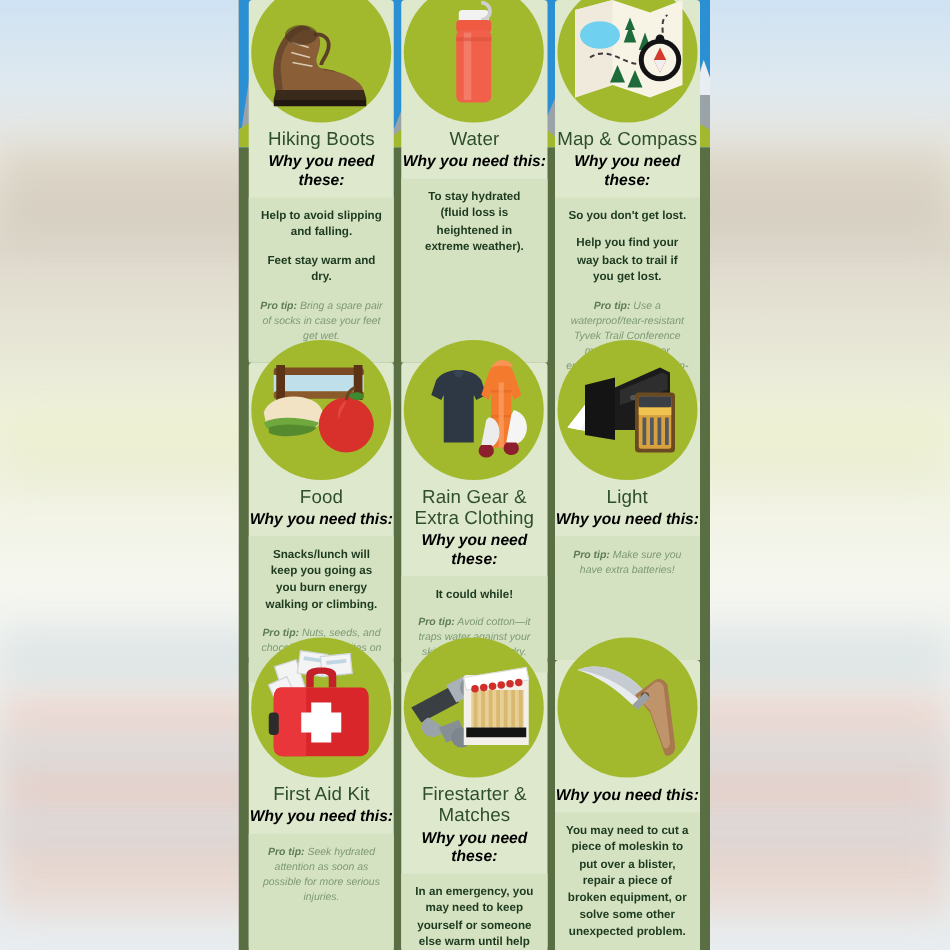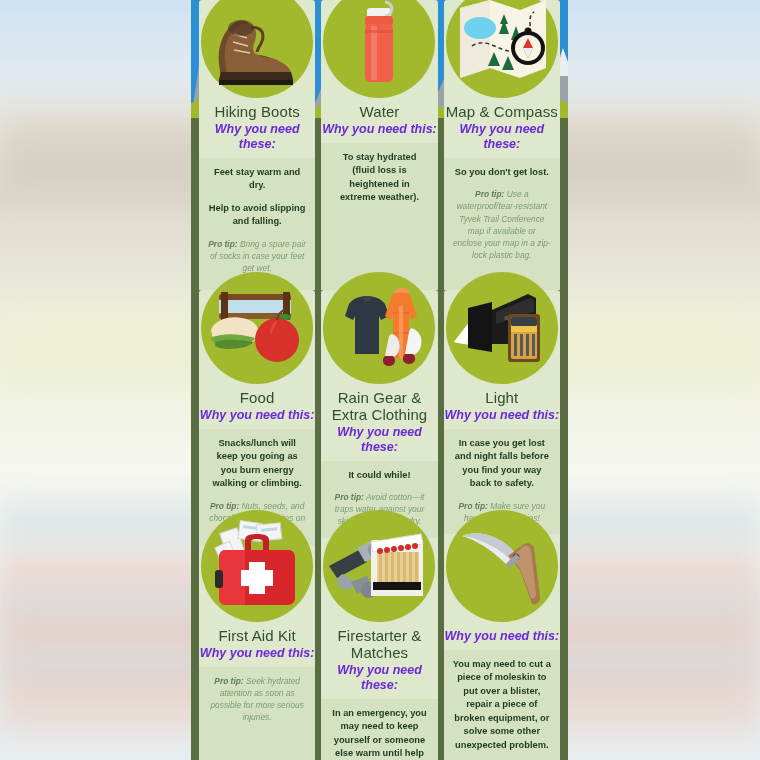--- a/index.html
+++ b/index.html
@@ -112,21 +112,21 @@
     color: #2f4f2c;
     font-weight: 400;
     line-height: 1.12;
     text-align: center;
     letter-spacing: .1px;
   }
   .subtitle {
     font-size: 12.5px;
     font-style: italic;
     font-weight: 700;
-    color: #6d28d9;
+    color: #000000;
     text-align: center;
     line-height: 1.2;
     margin-top: 1px;
     padding-bottom: 6px;
   }
 
   .textblock {
     width: 100%;
     flex: 1 1 auto;
     background: #d4e2c1;
@@ -215,22 +215,22 @@
                 </g>
                 <path d="M50 42 C56 40 62 44 62 50 C62 58 56 62 56 66" fill="none" stroke="#5b3f28" stroke-width="3"></path>
                 <ellipse cx="40" cy="42" rx="13" ry="8" fill="#4b3420" opacity=".6"></ellipse>
               </svg>
             </div>
           </div>
           <div class="body">
             <div class="title">Hiking Boots</div>
             <div class="subtitle">Why you need these:</div>
             <div class="textblock">
+              <div class="reason">Help to avoid slipping and falling.</div>
               <div class="reason">Feet stay warm and dry.</div>
-              <div class="reason">Help to avoid slipping and falling.</div>
               <div class="protip"><b>Pro tip:</b> <span>Bring a spare pair of socks in case your feet get wet.</span></div>
             </div>
           </div>
         </div>
 
         <div class="card">
           <div class="circle">
             <div class="ill">
               <svg width="112" height="112" viewBox="0 0 112 112">
                 <rect x="44" y="22" width="24" height="12" rx="3" fill="#f2f2f2"></rect>
@@ -272,20 +272,21 @@
                 <polygon points="82,62 87,62 82,72 77,62" fill="#efefef"></polygon>
                 <circle cx="82" cy="45" r="3.5" fill="#131313"></circle>
               </svg>
             </div>
           </div>
           <div class="body">
             <div class="title">Map &amp; Compass</div>
             <div class="subtitle">Why you need these:</div>
             <div class="textblock">
               <div class="reason">So you don't get lost.</div>
+              <div class="reason">Help you find your way back to trail if you get lost.</div>
               <div class="protip"><b>Pro tip:</b> <span>Use a waterproof/tear-resistant Tyvek Trail Conference map if available or enclose your map in a zip-lock plastic bag.</span></div>
             </div>
           </div>
         </div>
       </div>
 
       <div class="row r2">
 
         <div class="card">
           <div class="circle">
@@ -364,21 +365,20 @@
                   <rect x="80" y="62" width="3" height="22"></rect>
                   <rect x="86" y="62" width="3" height="22"></rect>
                 </g>
               </svg>
             </div>
           </div>
           <div class="body">
             <div class="title">Light</div>
             <div class="subtitle">Why you need this:</div>
             <div class="textblock">
-              <div class="reason">In case you get lost and night falls before you find your way back to safety.</div>
               <div class="protip"><b>Pro tip:</b> <span>Make sure you have extra batteries!</span></div>
             </div>
           </div>
         </div>
       </div>
 
       <div class="row r3">
 
         <div class="card">
           <div class="circle">

